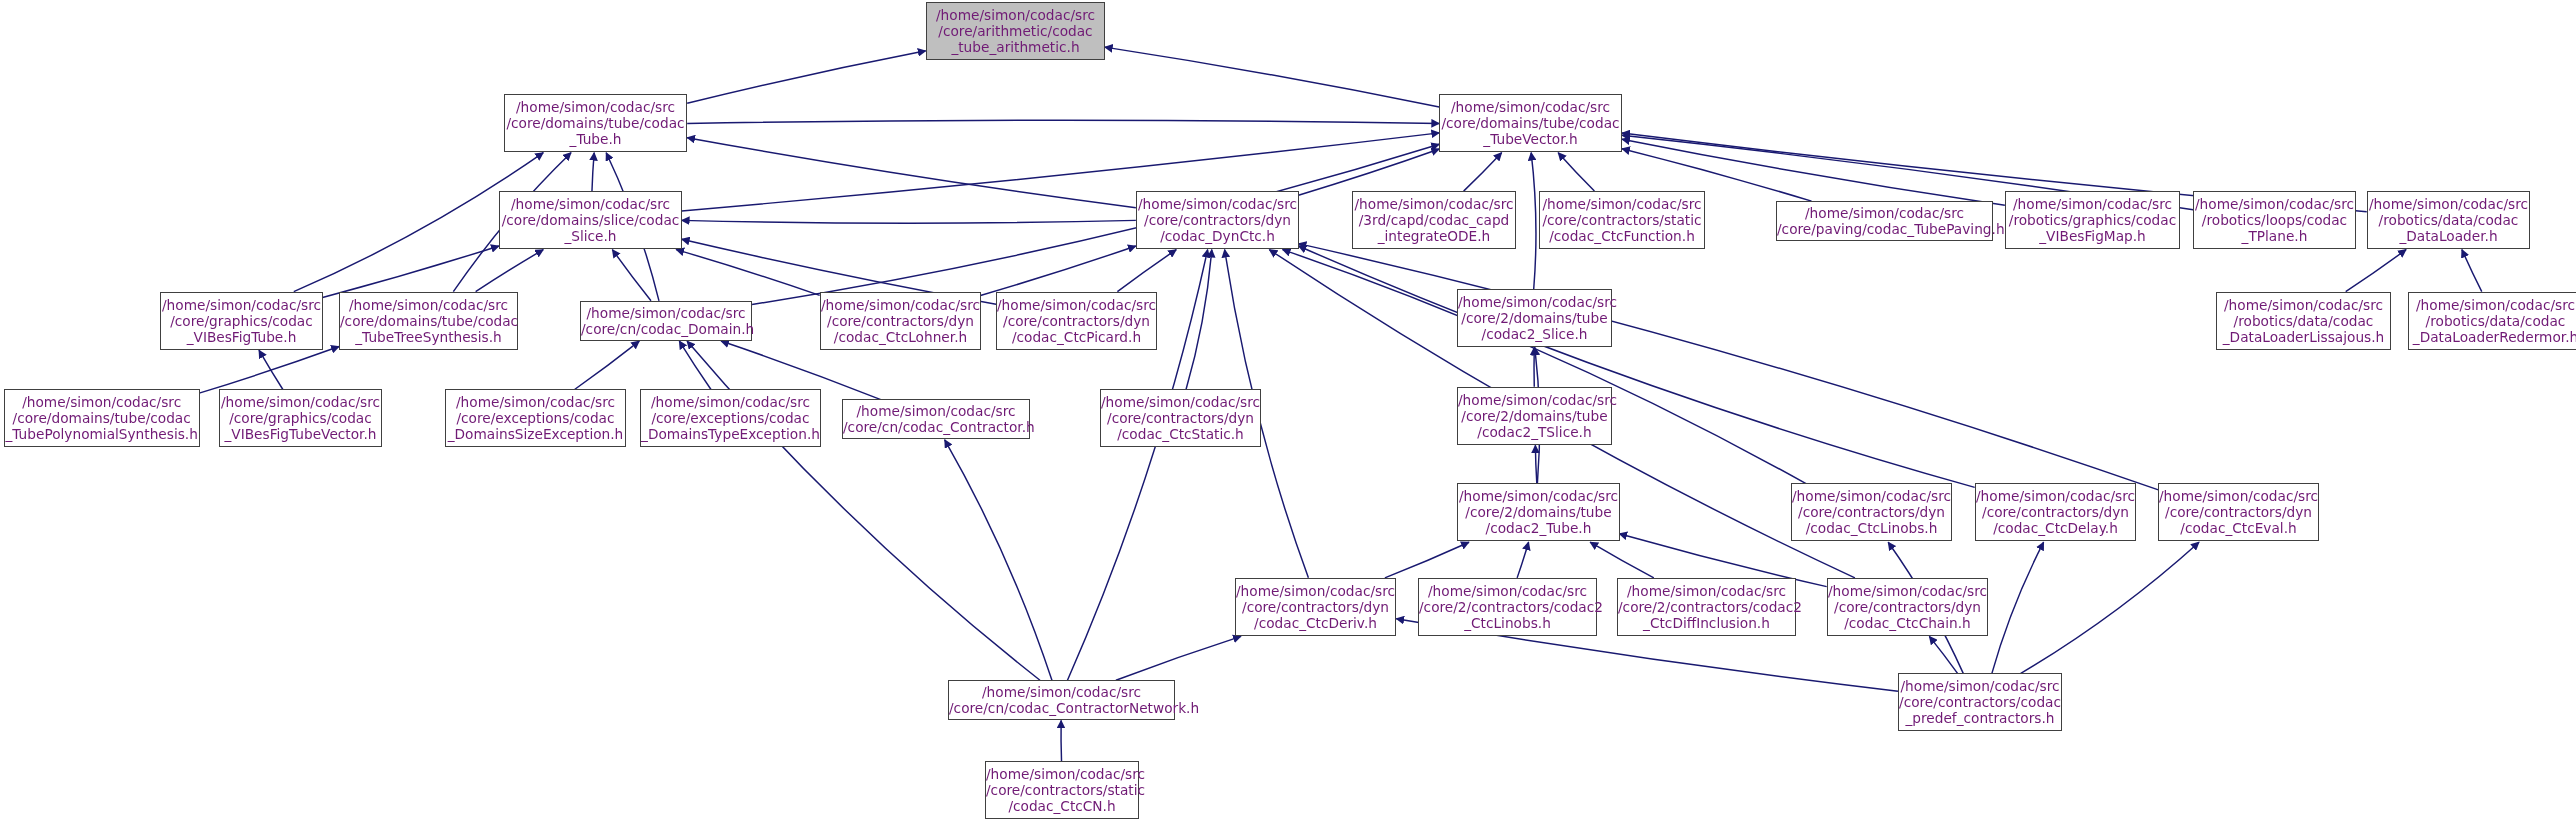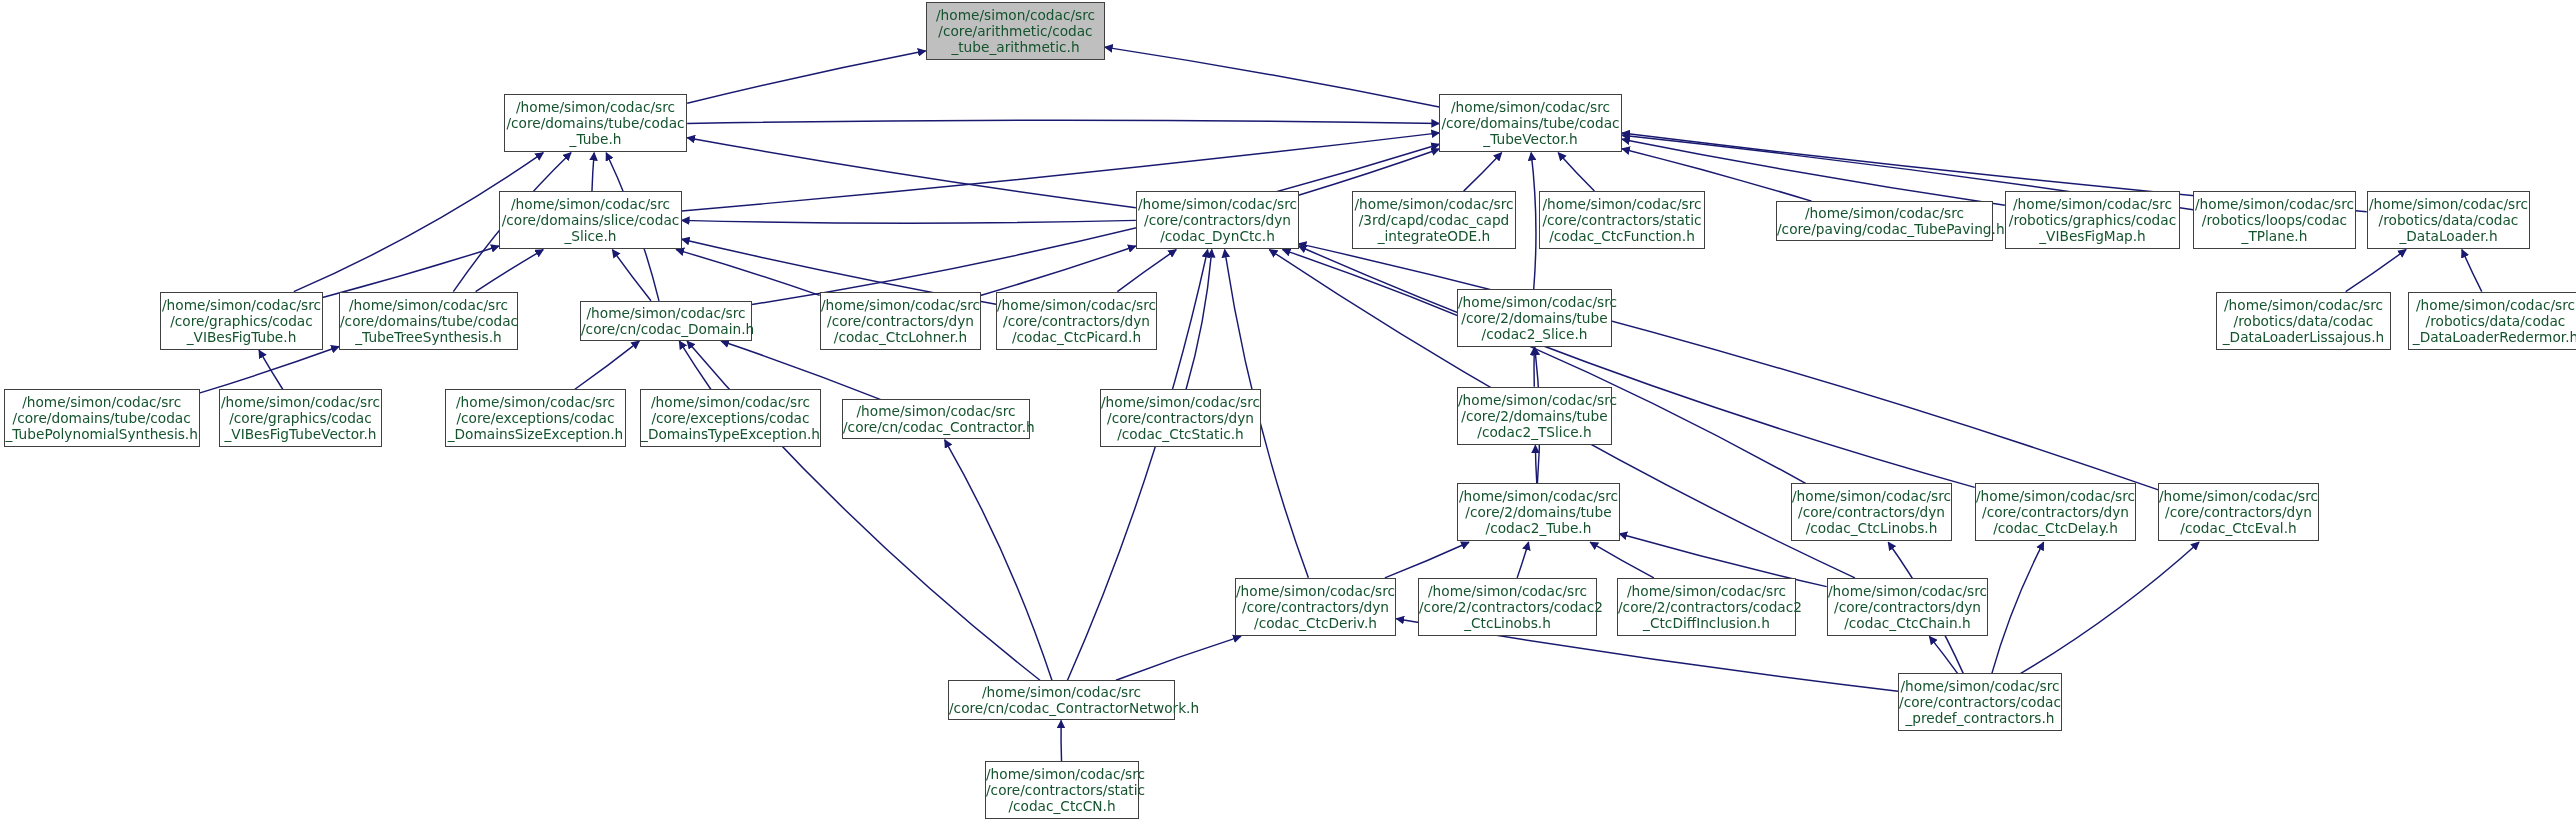--- a/index.html
+++ b/index.html
@@ -1,21 +1,21 @@
 <!DOCTYPE html>
 <html style="font-size:14.6px"><head>
 <meta charset="utf-8">
 <style>
   html,body{margin:0;padding:0;background:#ffffff;}
   body{font-family:"DejaVu Sans","Liberation Sans",sans-serif;}
   #graph{position:relative;width:2576px;height:822px;background:#fff;overflow:hidden;}
   #edges{position:absolute;left:0;top:0;width:2576px;height:822px;pointer-events:none;}
   .node{position:absolute;box-sizing:border-box;background:#ffffff;border:0.9px solid #404040;
         display:flex;align-items:center;justify-content:center;text-align:center;
-        color:#14532d;letter-spacing:0px;}
+        color:#701a75;letter-spacing:0px;}
   .node.root{background:#bfbfbf;border:0.9px solid #404040;}
   .node .lbl{display:block;width:100%;white-space:pre;line-height:1.18;}
 </style>
 </head>
 <body>
 
 <div id="graph">
   <svg id="edges" viewBox="0 0 2819 899" preserveAspectRatio="none">
       <defs>
         <marker id="ah" viewBox="0 0 10 10" refX="9" refY="5" markerWidth="6" markerHeight="6" orient="auto-start-reverse">

